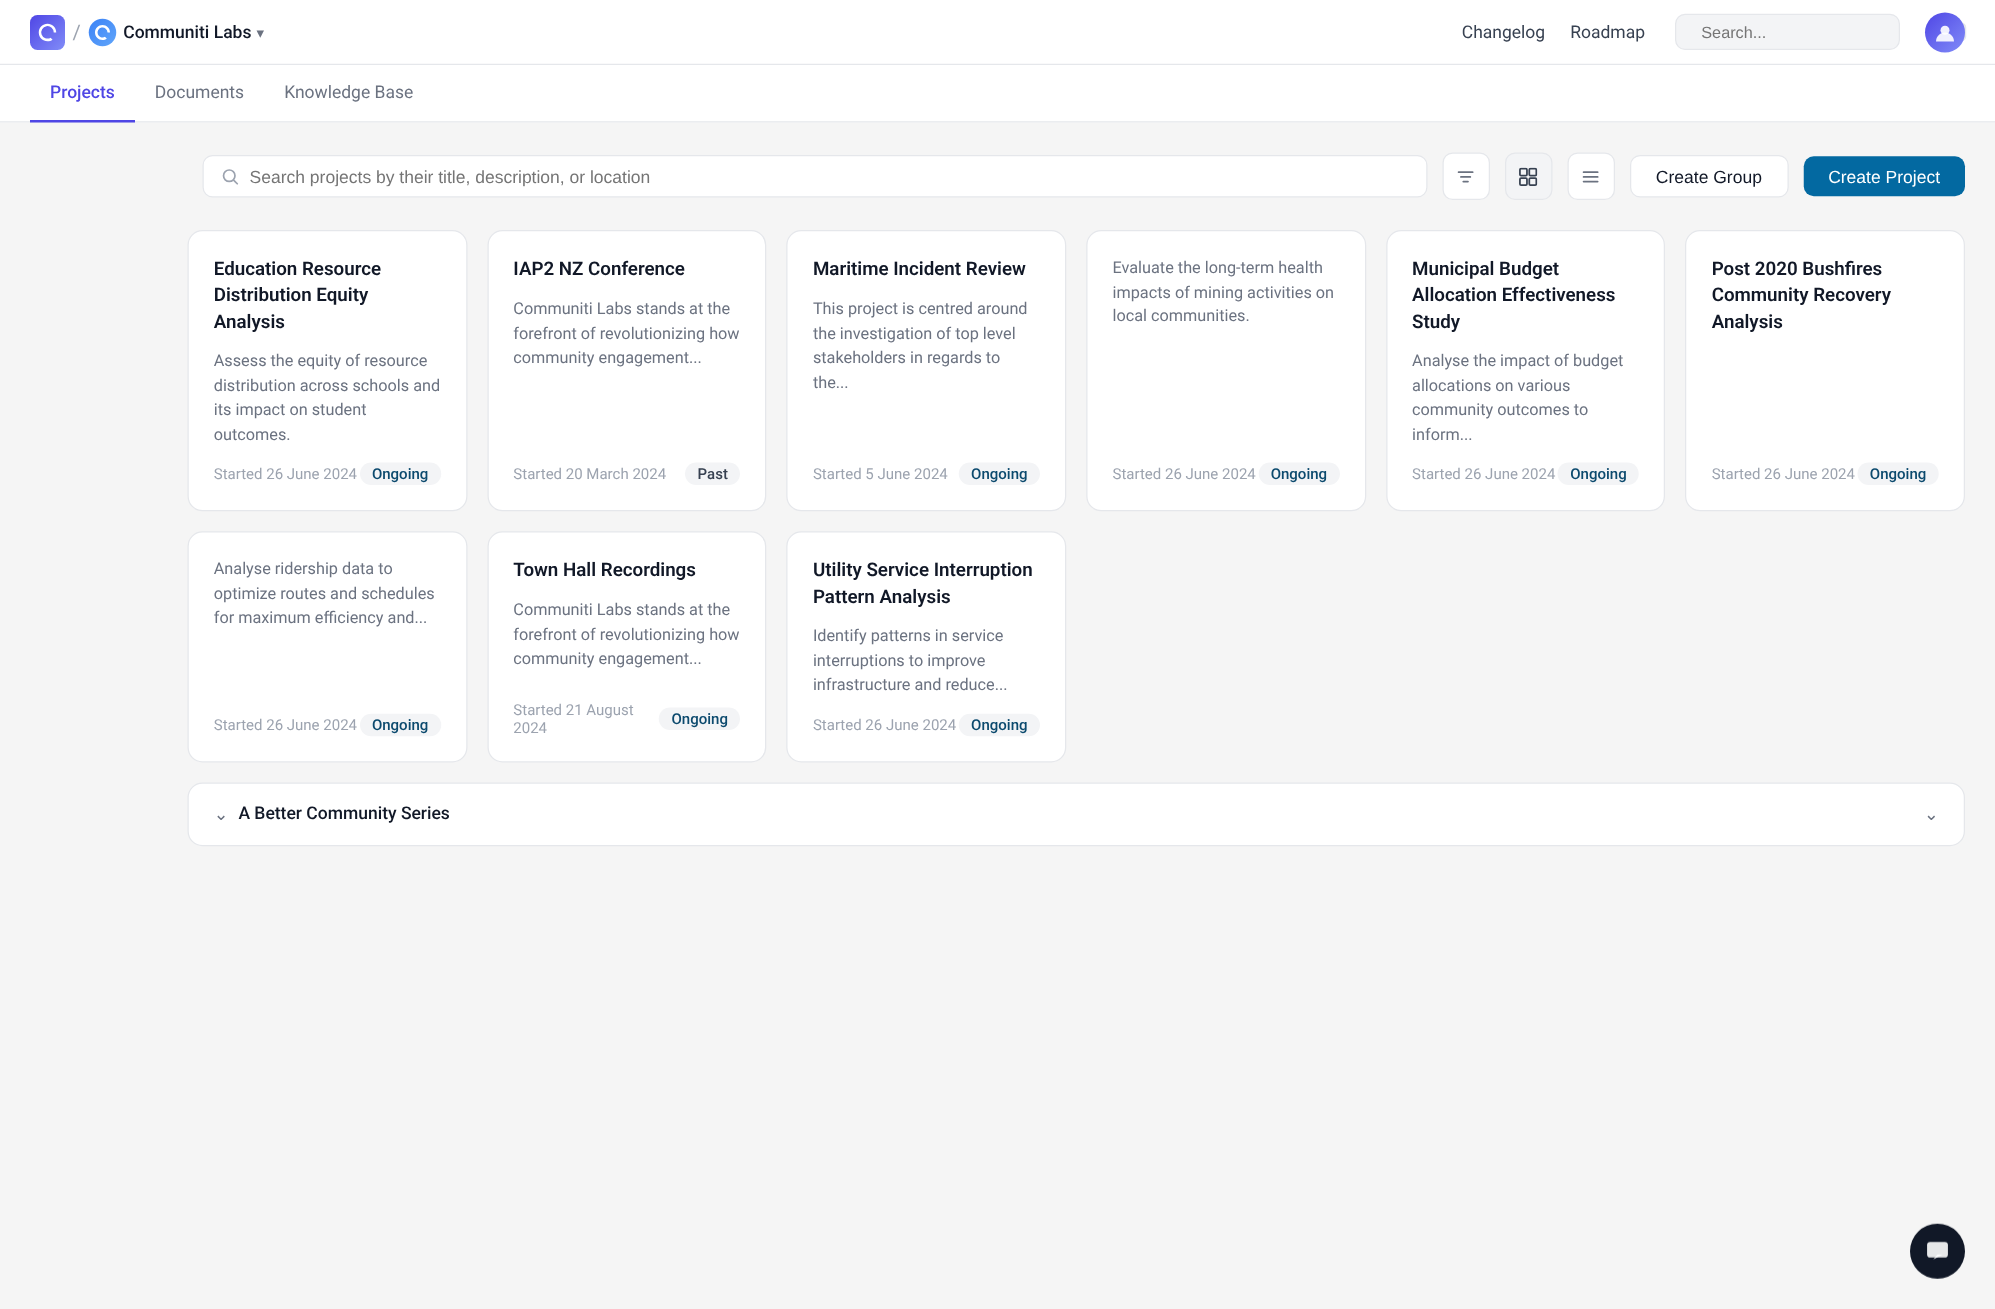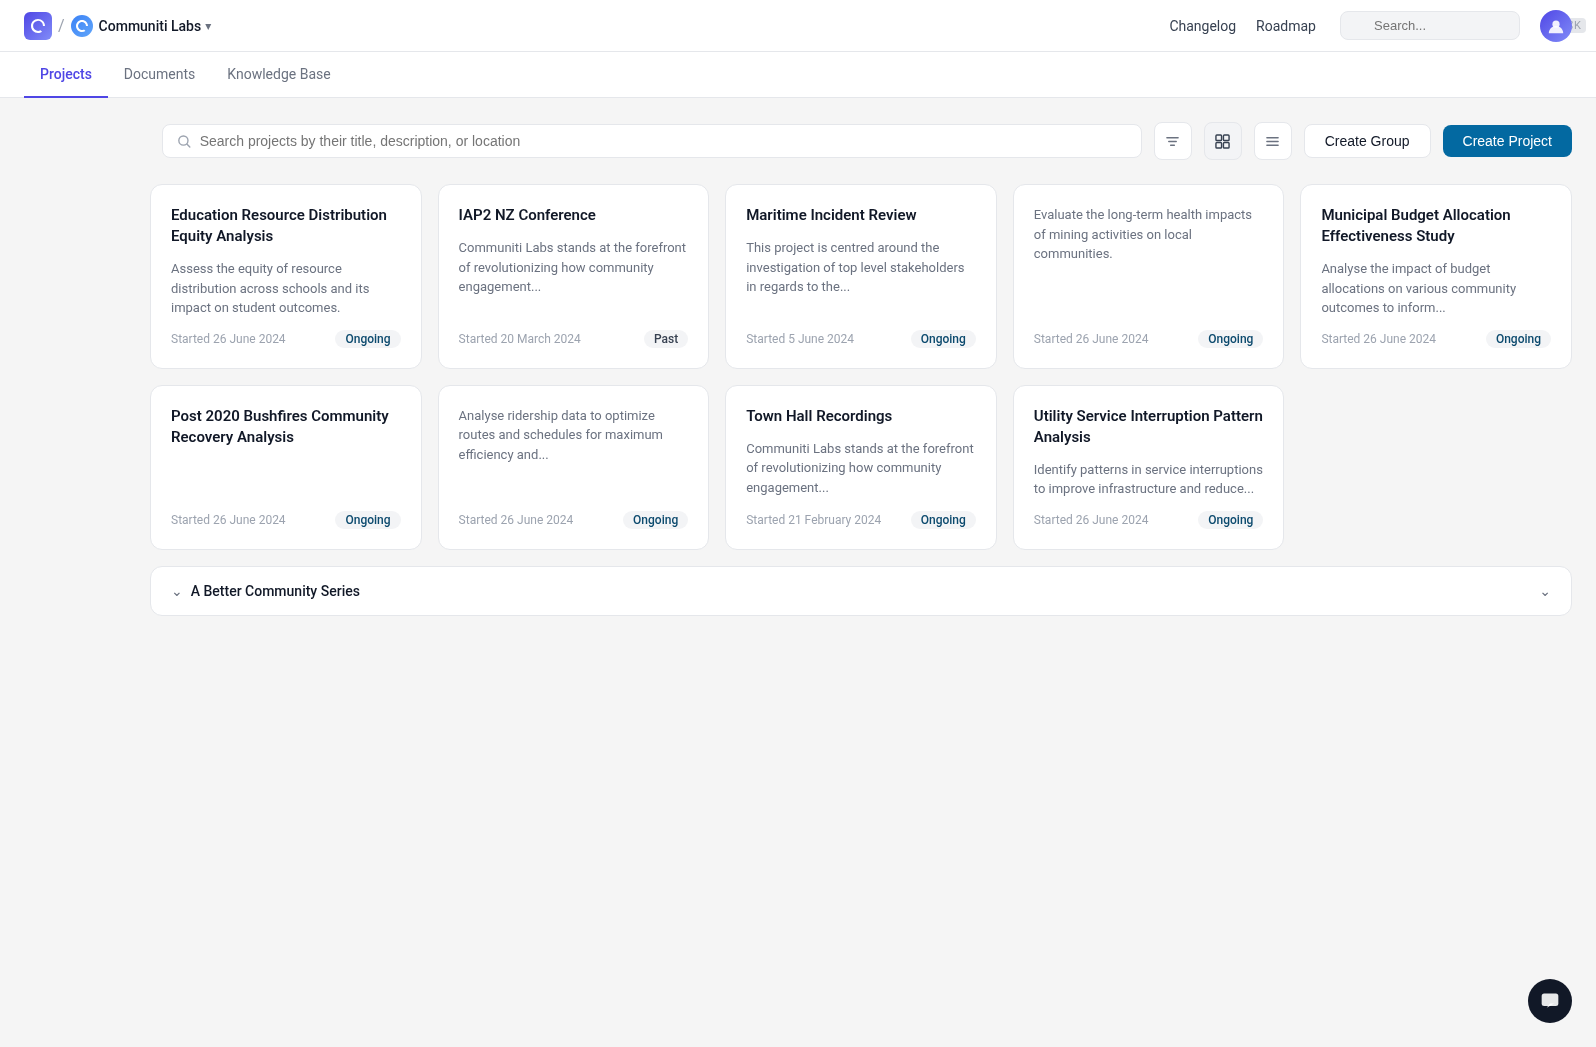--- a/index.html
+++ b/index.html
@@ -89,21 +89,21 @@
       color: #374151;
       font-size: 14px;
       cursor: pointer;
     }
 
     .topnav-search {
       display: flex;
       background: #f3f4f6;
       border: 1px solid #e5e7eb;
       border-radius: 8px;
-      padding: 6px 25px;
+      padding: 6px 12px;
       gap: 8px;
       width: 180px;
     }
 
     .topnav-search input {
       border: none;
       background: transparent;
       outline: none;
       font-size: 13px;
       color: #6b7280;
@@ -229,21 +229,21 @@
       font-size: 14px;
       font-weight: 500;
       cursor: pointer;
       border: none;
       white-space: nowrap;
     }
 
     
     .projects-grid {
       display: grid;
-      grid-template-columns: repeat(5, 1fr);
+      grid-template-columns: repeat(6, 1fr);
       gap: 16px;
       margin-bottom: 16px;
     }
 
     .project-card {
       background: #fff;
       border: 1px solid #e5e7eb;
       border-radius: 12px;
       padding: 20px;
       display: flex;
@@ -477,21 +477,21 @@
       <div class="project-desc">Analyse ridership data to optimize routes and schedules for maximum efficiency and...</div>
       <div class="project-footer">
         <span class="project-date">Started 26 June 2024</span>
         <span class="status-badge status-ongoing">Ongoing</span>
       </div>
     </div>
       <div class="project-card">
       <div class="project-title">Town Hall Recordings</div>
       <div class="project-desc">Communiti Labs stands at the forefront of revolutionizing how community engagement...</div>
       <div class="project-footer">
-        <span class="project-date">Started 21 February 2024</span>
+        <span class="project-date">Started 21 August 2024</span>
         <span class="status-badge status-ongoing">Ongoing</span>
       </div>
     </div>
       <div class="project-card">
       <div class="project-title">Utility Service Interruption Pattern Analysis</div>
       <div class="project-desc">Identify patterns in service interruptions to improve infrastructure and reduce...</div>
       <div class="project-footer">
         <span class="project-date">Started 26 June 2024</span>
         <span class="status-badge status-ongoing">Ongoing</span>
       </div>

